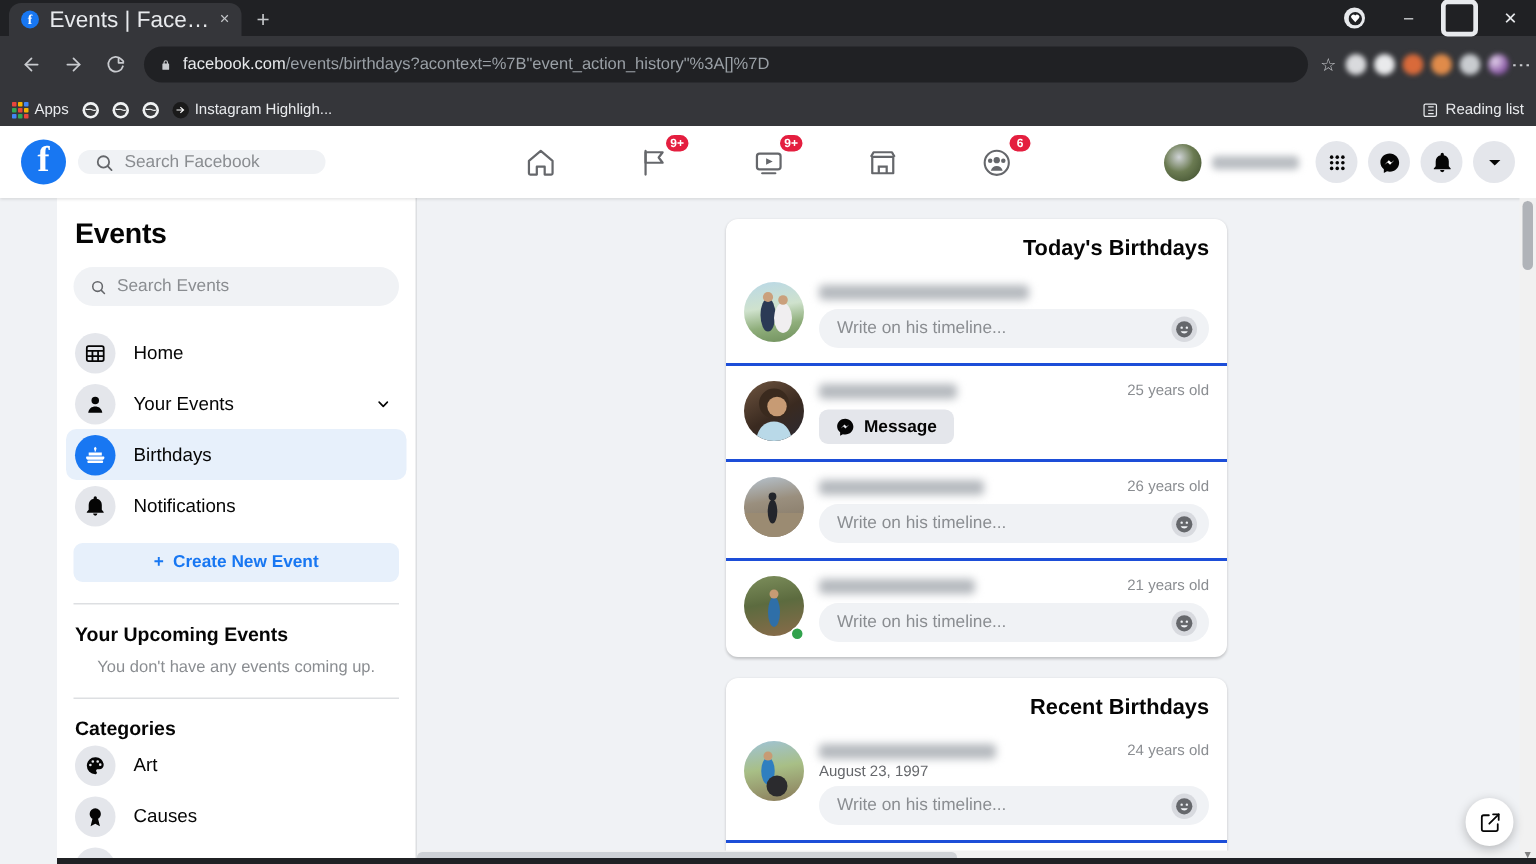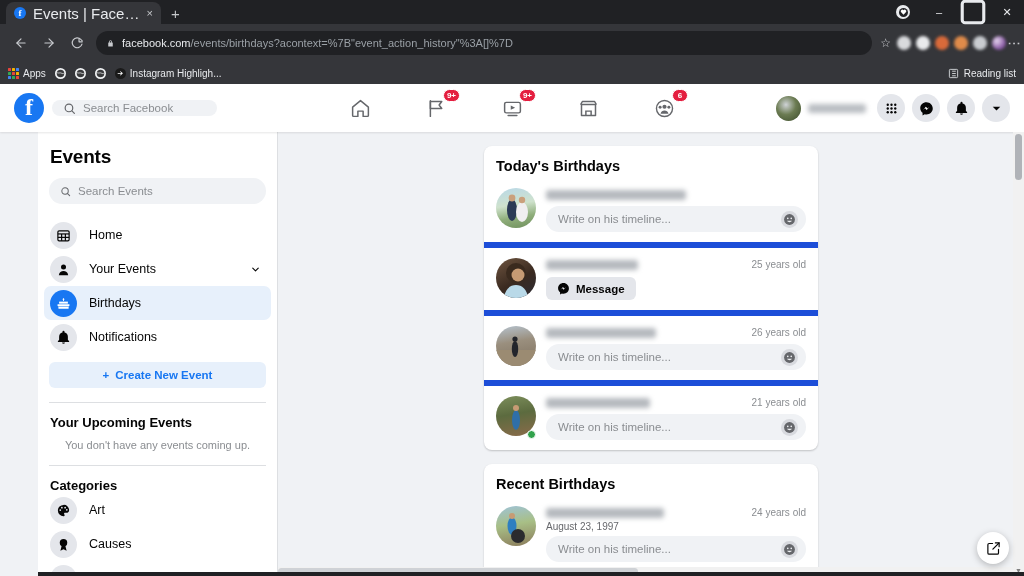--- a/index.html
+++ b/index.html
@@ -216,24 +216,24 @@
   .main {
     flex: 1; overflow: hidden; display: flex; flex-direction: column;
     align-items: center; padding-top: 14px; position: relative; min-width: 0;
   }
   .card {
     width: 334px; background: #fff; border-radius: 8px;
     box-shadow: 0 1px 2px rgba(0,0,0,.2); padding: 12px 0 0; margin-bottom: 14px;
     flex: 0 0 auto;
   }
   .card-title {
-    font-size: 14.5px; font-weight: bold; color: #050505; padding: 0 12px 4px;
+    font-size: 14.5px; font-weight: bold; color: #050505; padding: 0 12px 4px; text-align: right;
   }
   .bd-row { display: flex; gap: 10px; padding: 10px 12px; position: relative; }
-  .bd-row + .bd-row { border-top: 6px solid #1d4ed8; }
+  .bd-row + .bd-row { border-top: 2px solid #1d4ed8; }
   .bd-av-wrap { position: relative; flex: 0 0 40px; }
   .bd-av {
     width: 40px; height: 40px; border-radius: 50%; overflow: hidden;
   }
   .bd-online {
     position: absolute; right: 0; bottom: 1px; width: 9px; height: 9px;
     border-radius: 50%; background: #31a24c; border: 1.5px solid #fff;
   }
   .bd-right { flex: 1; min-width: 0; }
   .bd-head { display: flex; align-items: flex-start; }

